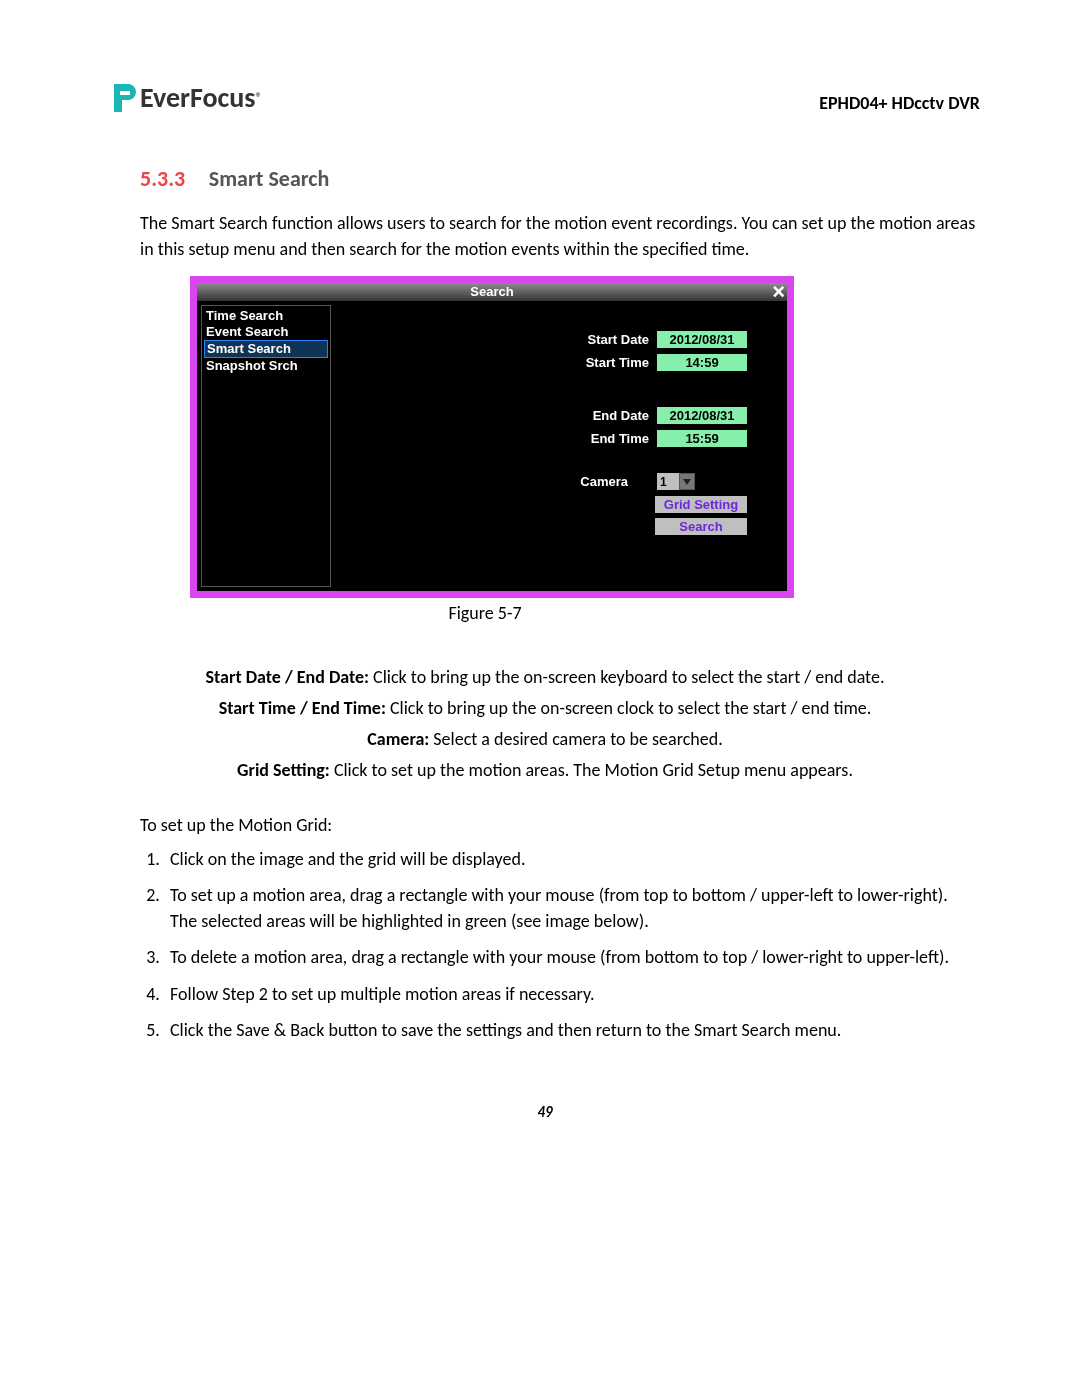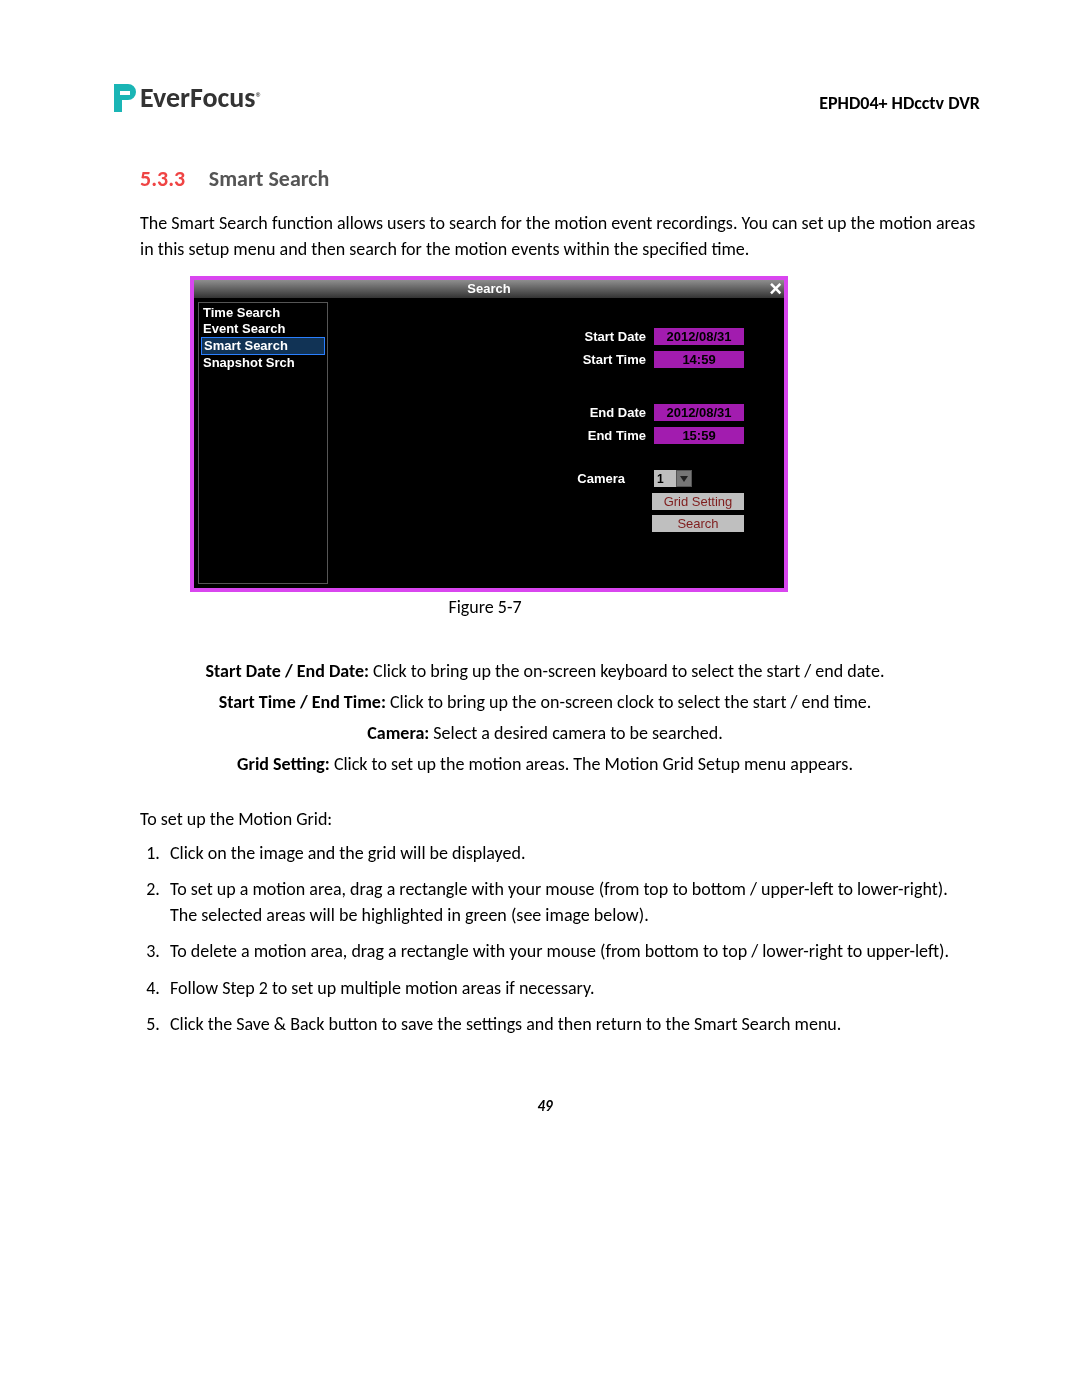--- a/index.html
+++ b/index.html
@@ -56,21 +56,21 @@
     margin-bottom: 18px;
   }
   .intro {
     font-size: 18px;
     line-height: 1.45;
     margin: 0 0 14px 30px;
   }
   .dvr-window {
     width: 590px;
     margin: 10px 0 2px 80px;
-    border: 4px solid #d946ef;
+    border: 7px solid #d946ef;
     background: #000;
     color: #fff;
     font-family: Arial, sans-serif;
     font-size: 13px;
   }
   .dvr-titlebar {
     background: linear-gradient(#8e8e8e, #333);
     height: 18px;
     position: relative;
     text-align: center;
@@ -122,21 +122,21 @@
     margin-bottom: 6px;
   }
   .row-label {
     width: 110px;
     text-align: right;
     font-weight: bold;
     font-size: 13px;
     margin-right: 8px;
   }
   .field {
-    background: #a21caf;
+    background: #86efac;
     color: #000;
     width: 90px;
     text-align: center;
     font-weight: bold;
     font-size: 13px;
     height: 17px;
     line-height: 17px;
     cursor: pointer;
   }
   .gap {
@@ -170,22 +170,22 @@
     height: 15px;
     background: #777;
     border: 1px solid #555;
     display: flex;
     align-items: center;
     justify-content: center;
   }
   .dd-arrow svg { width: 8px; height: 6px; }
   .action-btn {
     background: #bfbfbf;
-    color: #7f1d1d;
-    font-weight: normal;
+    color: #6d28d9;
+    font-weight: bold;
     font-size: 13px;
     width: 92px;
     height: 17px;
     line-height: 17px;
     text-align: center;
     margin-left: auto;
     margin-bottom: 5px;
     cursor: pointer;
   }
   .fig-caption {

